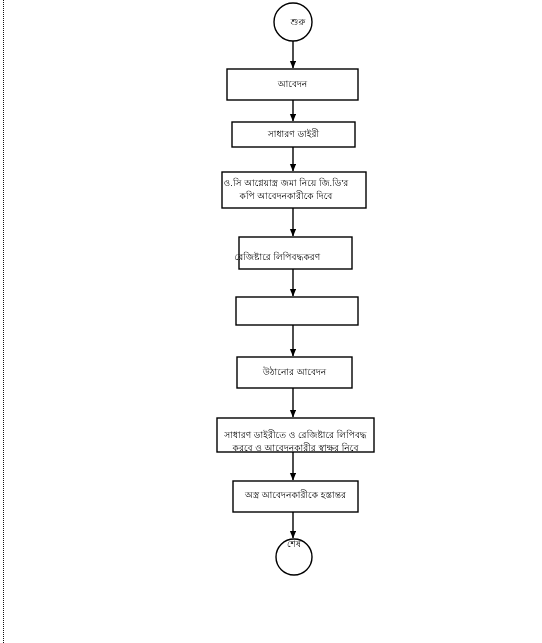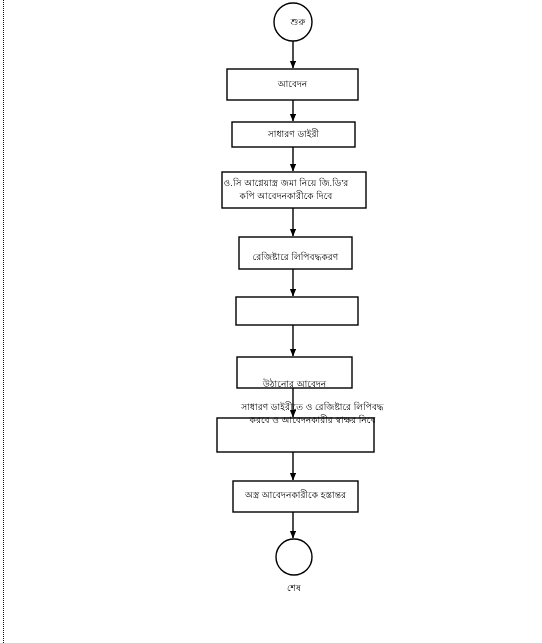--- a/index.html
+++ b/index.html
@@ -94,25 +94,25 @@
 
   <div class="node-label terminator-label" style="left:274px; top:3px; width:48px; height:38px;">শুরু</div>
 
   <div class="node-label process-label" style="left:232px; top:122px; width:123px; height:25px;">সাধারণ ডাইরী</div>
 
   <div class="node-label process-label" style="left:227px; top:69px; width:131px; height:31px;">আবেদন</div>
 
   <div class="node-label process-label" style="left:222px; top:172px; width:128px; height:36px;">ও.সি আগ্নেয়াস্ত্র জমা নিয়ে জি.ডি'র
 কপি আবেদনকারীকে দিবে</div>
 
-  <div class="node-label process-label" style="left:239px; top:237px; width:113px; height:40px;">রেজিষ্টারে লিপিবদ্ধকরণ</div>
+  <div class="node-label process-label" style="left:221px; top:237px; width:113px; height:40px;">রেজিষ্টারে লিপিবদ্ধকরণ</div>
 
 
-  <div class="node-label process-label" style="left:237px; top:369px; width:115px; height:31px;">উঠানোর আবেদন</div>
+  <div class="node-label process-label" style="left:237px; top:357px; width:115px; height:31px;">উঠানোর আবেদন</div>
 
-  <div class="node-label process-label" style="left:217px; top:404px; width:157px; height:20px;padding-left:17px;">সাধারণ ডাইরীতে ও রেজিষ্টারে লিপিবদ্ধ
+  <div class="node-label process-label" style="left:217px; top:432px; width:157px; height:20px;">সাধারণ ডাইরীতে ও রেজিষ্টারে লিপিবদ্ধ
 করবে ও আবেদনকারীর স্বাক্ষর নিবে</div>
 
   <div class="node-label process-label" style="left:233px; top:481px; width:125px; height:28px;">অস্ত্র আবেদনকারীকে হস্তান্তর</div>
 
-  <div class="node-label terminator-label" style="left:275px; top:570px; width:38px; height:36px;">শেষ</div>
+  <div class="node-label terminator-label" style="left:275px; top:526px; width:38px; height:36px;">শেষ</div>
 
 </div>
 
 </body></html>

